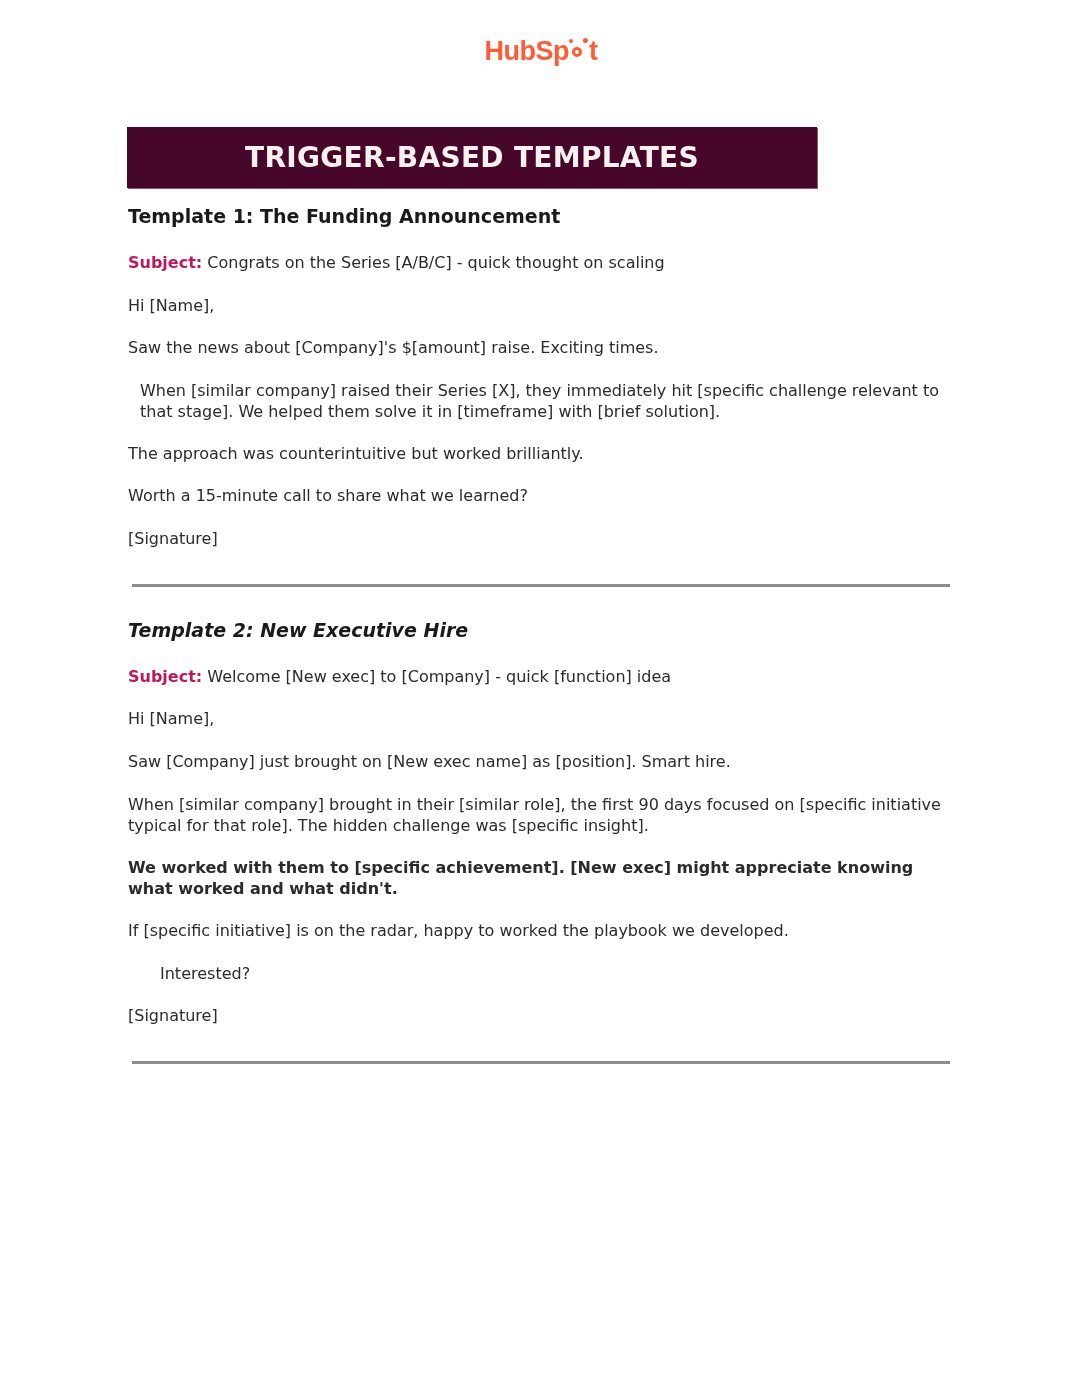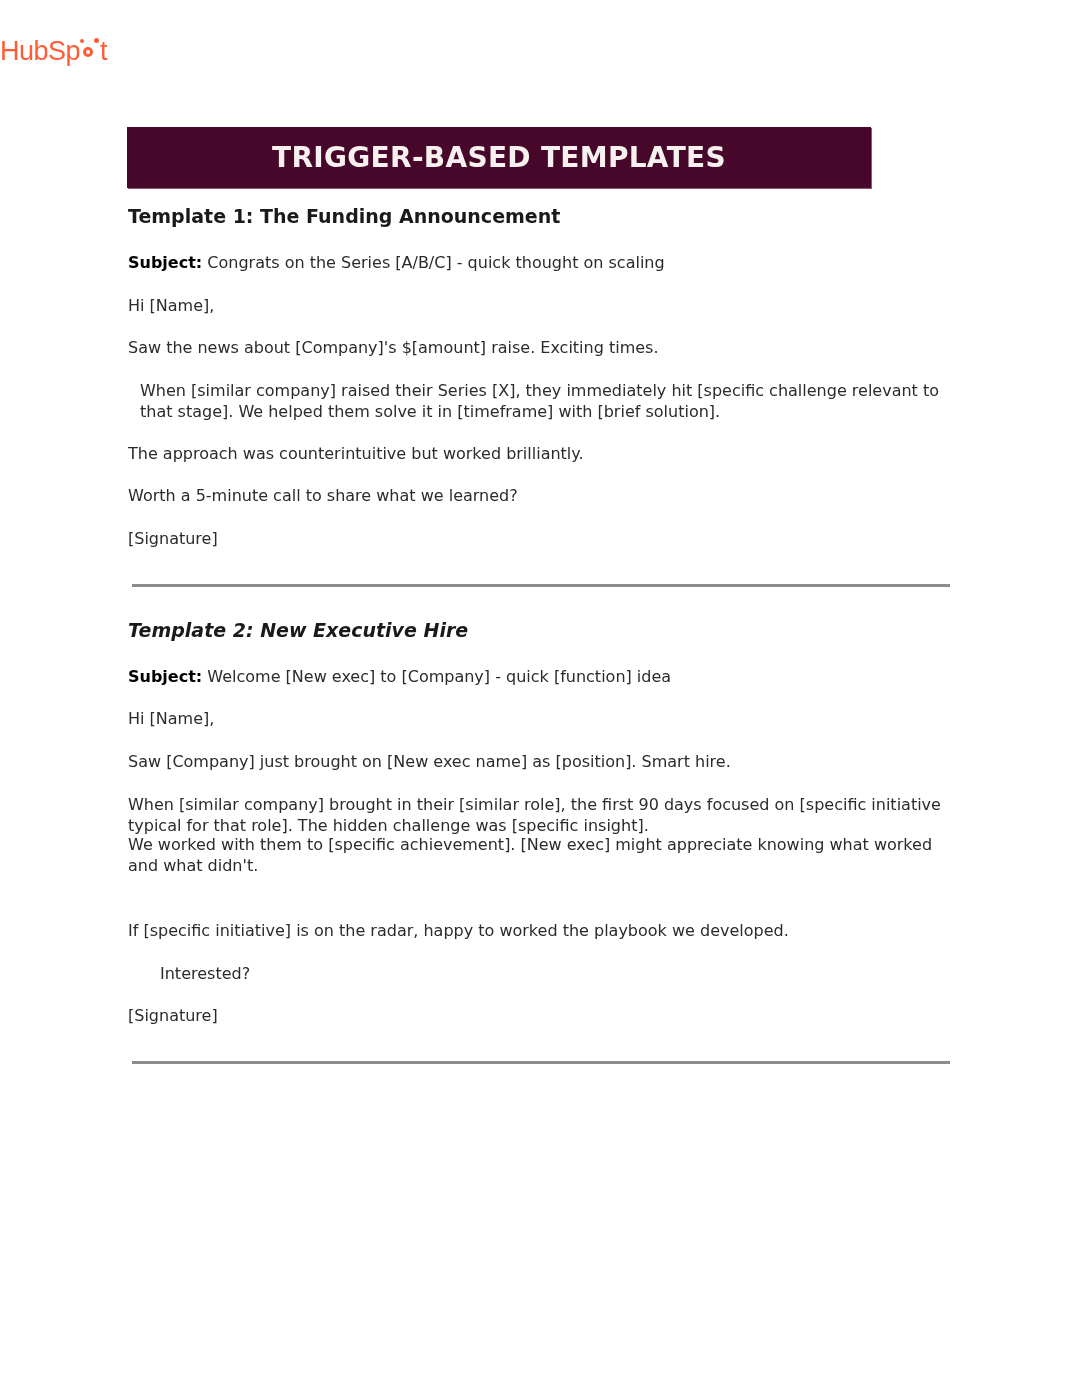--- a/index.html
+++ b/index.html
@@ -1,39 +1,39 @@
 <!DOCTYPE html>
 <html><head>
   <meta charset="utf-8">
   <style>
     html, body { margin: 0; padding: 0; background: #ffffff; }
     body { width: 1082px; height: 1400px; position: relative; overflow: hidden;
            font-family: "DejaVu Sans", sans-serif; color: #1f1f1f; }
-    .logo { position: absolute; left: 0; width: 1082px; top: 36px; text-align: left;
-            font-family: "Liberation Sans", sans-serif; font-weight: normal; font-size: 27px;
+    .logo { position: absolute; left: 0; width: 1082px; top: 36px; text-align: center;
+            font-family: "Liberation Sans", sans-serif; font-weight: bold; font-size: 27px;
             color: #ff5c35; letter-spacing: -0.5px; }
     .logo .sprocket { display: inline-block; position: relative; width: 20px; height: 20px;
                       vertical-align: -2px; }
     .logo .sprocket .ring { position: absolute; left: 3px; top: 5px; width: 10px; height: 10px;
                             border: 3px solid #ff5c35; border-radius: 50%; box-sizing: border-box; }
     .logo .sprocket .dot1 { position: absolute; left: 14px; top: -4px; width: 5px; height: 5px;
                             background: #ff5c35; border-radius: 50%; }
     .logo .sprocket .dot2 { position: absolute; left: 0px; top: -3px; width: 4px; height: 4px;
                             background: #ff5c35; border-radius: 50%; }
-    .banner { position: absolute; left: 127px; top: 127px; width: 744px; height: 61px;
+    .banner { position: absolute; left: 127px; top: 127px; width: 690px; height: 61px;
               background: #47072a; box-shadow: 1px 1px 0 #8a5a78; display: flex;
               align-items: center; justify-content: center; }
     .banner h1 { margin: 0; color: #f6f1ee; font-family: "DejaVu Sans", sans-serif;
                  font-weight: bold; font-size: 28px; letter-spacing: 0.3px; }
     .content { position: absolute; left: 128px; top: 0; width: 826px; }
     .h2 { position: absolute; left: 0; font-weight: bold; font-size: 19px; color: #1a1a1a;
           white-space: nowrap; }
     .p { position: absolute; left: 0; width: 826px; font-size: 16px; line-height: 21px;
          color: #2b2b2b; }
-    .p b { font-weight: bold; color: #000000; }
+    .p b { font-weight: bold; color: #be185d; }
     .rule { position: absolute; left: 132px; width: 818px; height: 3px; background: #8c8c8c; }
   </style>
 </head>
 <body>
 
 <div class="logo">
   <span>HubSp</span><span class="sprocket"><span class="ring"></span><span class="dot1"></span><span class="dot2"></span></span><span>t</span>
 </div>
 
 <div class="banner">
@@ -41,28 +41,28 @@
 </div>
 
 <div class="content">
 
   <div class="h2" style="top:205px;">Template 1: The Funding Announcement</div>
   <div class="p" style="top:252px;"><b>Subject:</b><span> Congrats on the Series [A/B/C] - quick thought on scaling</span></div>
   <div class="p" style="top:295px;">Hi [Name],</div>
   <div class="p" style="top:337px;">Saw the news about [Company]'s $[amount] raise. Exciting times.</div>
   <div class="p" style="top:380px;margin-left:12px;">When [similar company] raised their Series [X], they immediately hit [specific challenge relevant to that stage]. We helped them solve it in [timeframe] with [brief solution].</div>
   <div class="p" style="top:443px;">The approach was counterintuitive but worked brilliantly.</div>
-  <div class="p" style="top:485px;">Worth a 5-minute call to share what we learned?</div>
+  <div class="p" style="top:485px;">Worth a 15-minute call to share what we learned?</div>
   <div class="p" style="top:528px;">[Signature]</div>
 
   <div class="h2" style="top:619px;font-style:italic;">Template 2: New Executive Hire</div>
   <div class="p" style="top:666px;"><b>Subject:</b><span> Welcome [New exec] to [Company] - quick [function] idea</span></div>
   <div class="p" style="top:708px;">Hi [Name],</div>
   <div class="p" style="top:751px;">Saw [Company] just brought on [New exec name] as [position]. Smart hire.</div>
   <div class="p" style="top:794px;">When [similar company] brought in their [similar role], the first 90 days focused on [specific initiative typical for that role]. The hidden challenge was [specific insight].</div>
-  <div class="p" style="top:834px;">We worked with them to [specific achievement]. [New exec] might appreciate knowing what worked and what didn't.</div>
+  <div class="p" style="top:857px;font-weight:bold;">We worked with them to [specific achievement]. [New exec] might appreciate knowing what worked and what didn't.</div>
   <div class="p" style="top:920px;">If [specific initiative] is on the radar, happy to worked the playbook we developed.</div>
   <div class="p" style="top:963px;margin-left:32px;">Interested?</div>
   <div class="p" style="top:1005px;">[Signature]</div>
 </div>
 
 <div class="rule" style="top:584px;"></div>
 <div class="rule" style="top:1061px;"></div>
 
 </body></html>

